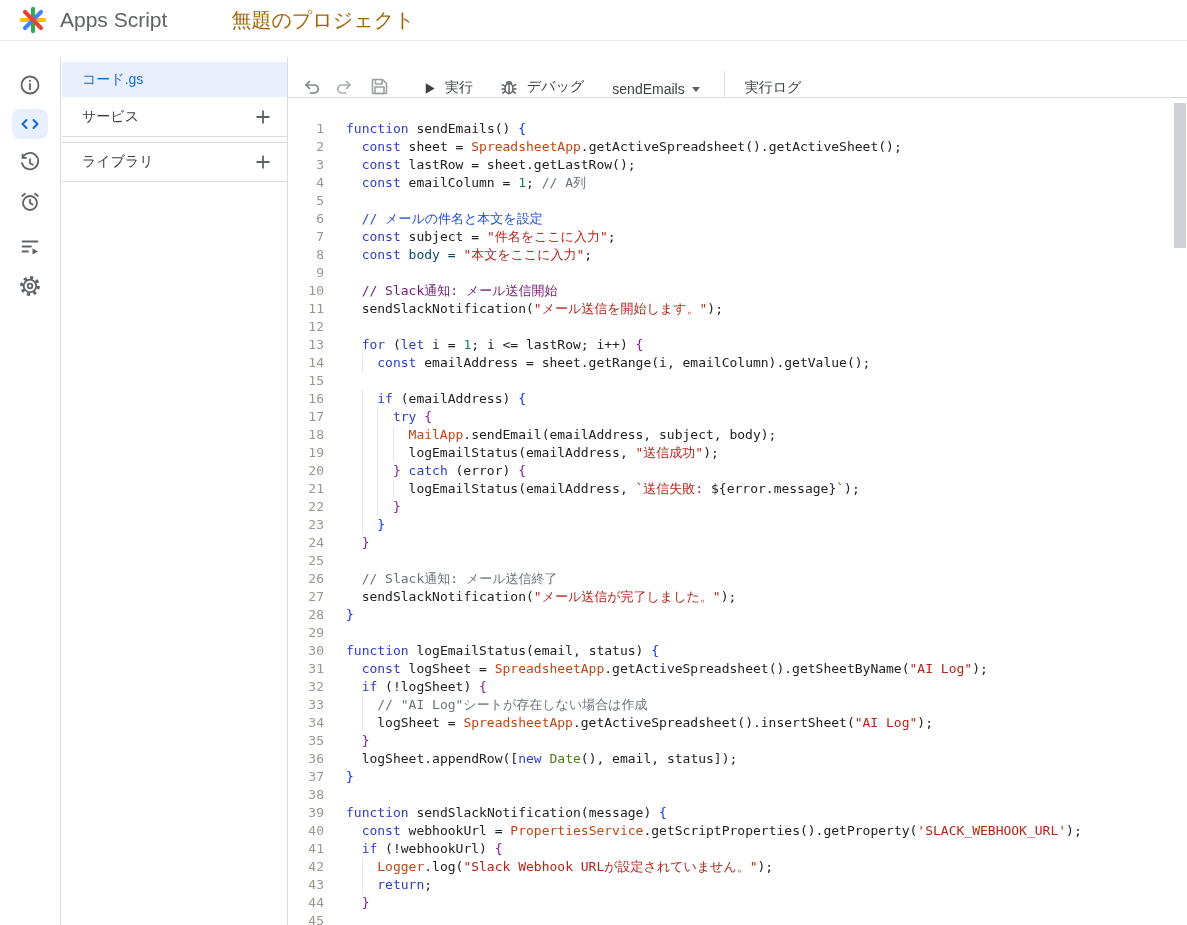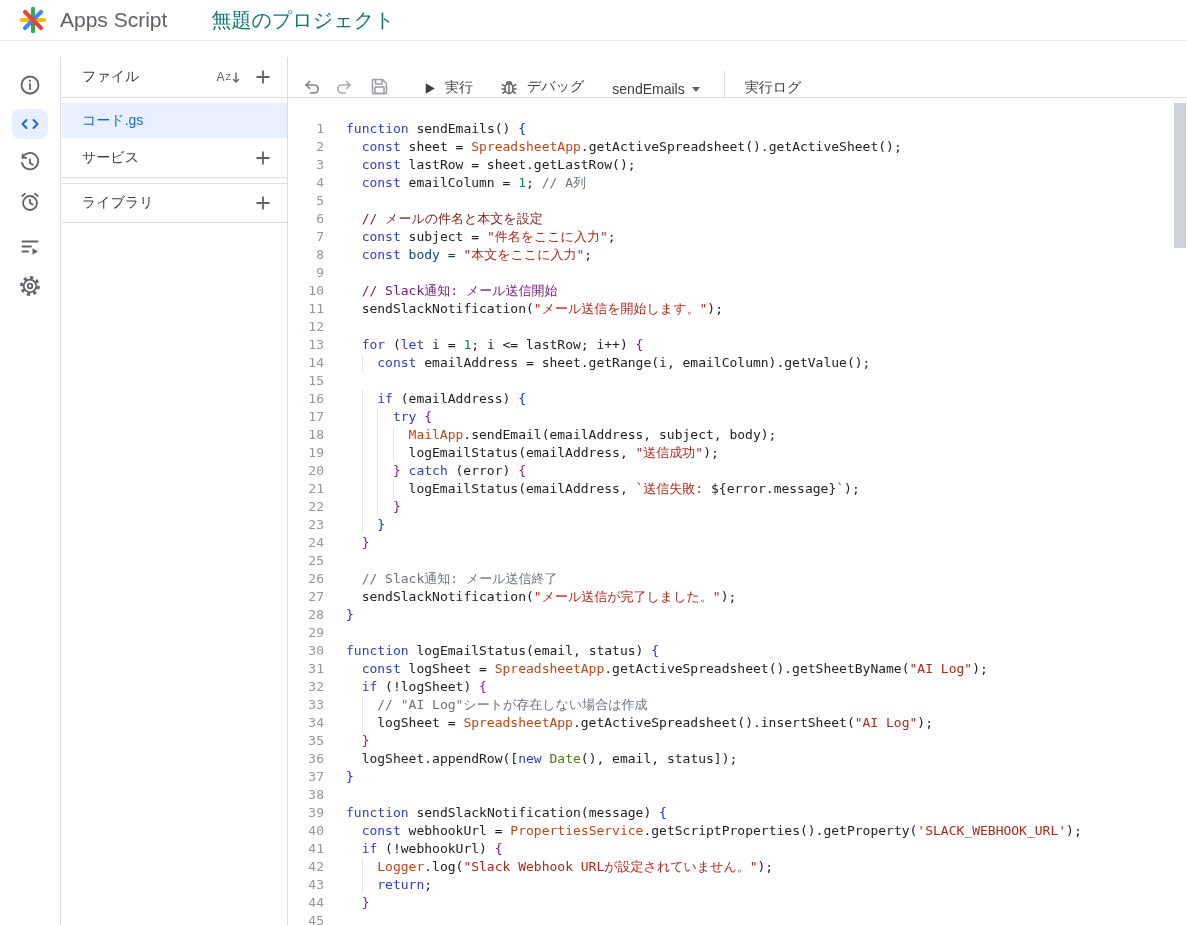--- a/index.html
+++ b/index.html
@@ -7,21 +7,21 @@
     width:1187px;height:925px;position:relative;overflow:hidden;
     background:#fff;color:#202124;
     font-family:"Liberation Sans","DejaVu Sans",sans-serif;
   }
   
   .hdr{position:absolute;left:0;top:0;width:1187px;height:41px;background:#fff;
        border-bottom:1px solid #e8eaed;display:flex;align-items:center;
        padding-left:17px;box-sizing:border-box;}
   .logo{display:flex;align-items:center;}
   .appname{font-size:21px;color:#5f6368;margin-left:11px;}
-  .ptitle{font-size:20px;color:#0f766e;margin-left:44px;}
+  .ptitle{font-size:20px;color:#a16207;margin-left:64px;}
   
   .rail{position:absolute;left:0;top:57px;width:61px;bottom:0;background:#fff;
         border-right:1px solid #dadce0;display:flex;flex-direction:column;
         align-items:center;padding-top:13px;box-sizing:border-box;}
   .rb{width:36px;height:30px;display:flex;align-items:center;justify-content:center;
       margin-bottom:9px;border-radius:8px;cursor:pointer;flex:none;}
   .rb.active{background:#e8f0fe;}
   .rb.gap{margin-top:6px;}
   
   .sidebar{position:absolute;left:62px;top:57px;width:226px;bottom:0;background:#fff;
@@ -126,37 +126,20 @@
   <div class="rb">
     <svg width="24" height="24" viewBox="0 0 24 24" fill="none">
       <circle cx="12" cy="12" r="8.4" stroke="#5f6368" stroke-width="3" stroke-dasharray="3.1 3.47"></circle>
       <circle cx="12" cy="12" r="6.3" stroke="#5f6368" stroke-width="1.8"></circle>
       <circle cx="12" cy="12" r="2.3" stroke="#5f6368" stroke-width="1.8"></circle>
     </svg>
   </div>
 </div>
 
 <div class="sidebar">
-  <div class="shead">
-    <span>ファイル</span>
-    <span class="sicons">
-      <span class="az">
-        <span class="az-a">A</span>
-          <span class="az-z">Z</span>
-        <svg width="10" height="13" viewBox="0 0 10 13">
-          <path d="M5 1.5 V10.5 M2 8 L5 11 L8 8" stroke="#5f6368" stroke-width="1.4" fill="none"></path>
-        </svg>
-      </span>
-      <span class="plus">
-        <svg width="20" height="20" viewBox="0 0 20 20">
-          <path d="M10 3.5 V16.5 M3.5 10 H16.5" stroke="#5f6368" stroke-width="1.8" fill="none"></path>
-        </svg>
-      </span>
-    </span>
-  </div>
   <div class="fitem">
     <span>コード.gs</span>
   </div>
   <div class="srow">
     <span>サービス</span>
     <span class="plus">
       <svg width="20" height="20" viewBox="0 0 20 20">
         <path d="M10 3.5 V16.5 M3.5 10 H16.5" stroke="#5f6368" stroke-width="1.8" fill="none"></path>
       </svg>
     </span>
@@ -238,21 +221,21 @@
       <div class="cl">
         <span class="ln">4</span>
         <span class="lc"><span class="ind">  </span><span style="color: rgb(47, 59, 203);">const</span><span style="color: rgb(32, 33, 36);"> emailColumn = </span><span style="color: rgb(9, 134, 88);">1</span><span style="color: rgb(32, 33, 36);">; </span><span style="color: rgb(106, 115, 125);">// A列</span></span>
       </div>
       <div class="cl">
         <span class="ln">5</span>
         <span class="lc"></span>
       </div>
       <div class="cl">
         <span class="ln">6</span>
-        <span class="lc"><span class="ind">  </span><span style="color: #7f1d1d;">// メールの件名と本文を設定</span></span>
+        <span class="lc"><span class="ind">  </span><span style="color: #1d4ed8;">// メールの件名と本文を設定</span></span>
       </div>
       <div class="cl">
         <span class="ln">7</span>
         <span class="lc"><span class="ind">  </span><span style="color: rgb(47, 59, 203);">const</span><span style="color: rgb(32, 33, 36);"> subject = </span><span style="color: rgb(179, 37, 27);">"件名をここに入力"</span><span style="color: rgb(32, 33, 36);">;</span></span>
       </div>
       <div class="cl">
         <span class="ln">8</span>
         <span class="lc"><span class="ind">  </span><span style="color: rgb(47, 59, 203);">const</span><span style="color: #0c4a6e;"> body = </span><span style="color: rgb(179, 37, 27);">"本文をここに入力"</span><span style="color: rgb(32, 33, 36);">;</span></span>
       </div>
       <div class="cl">

